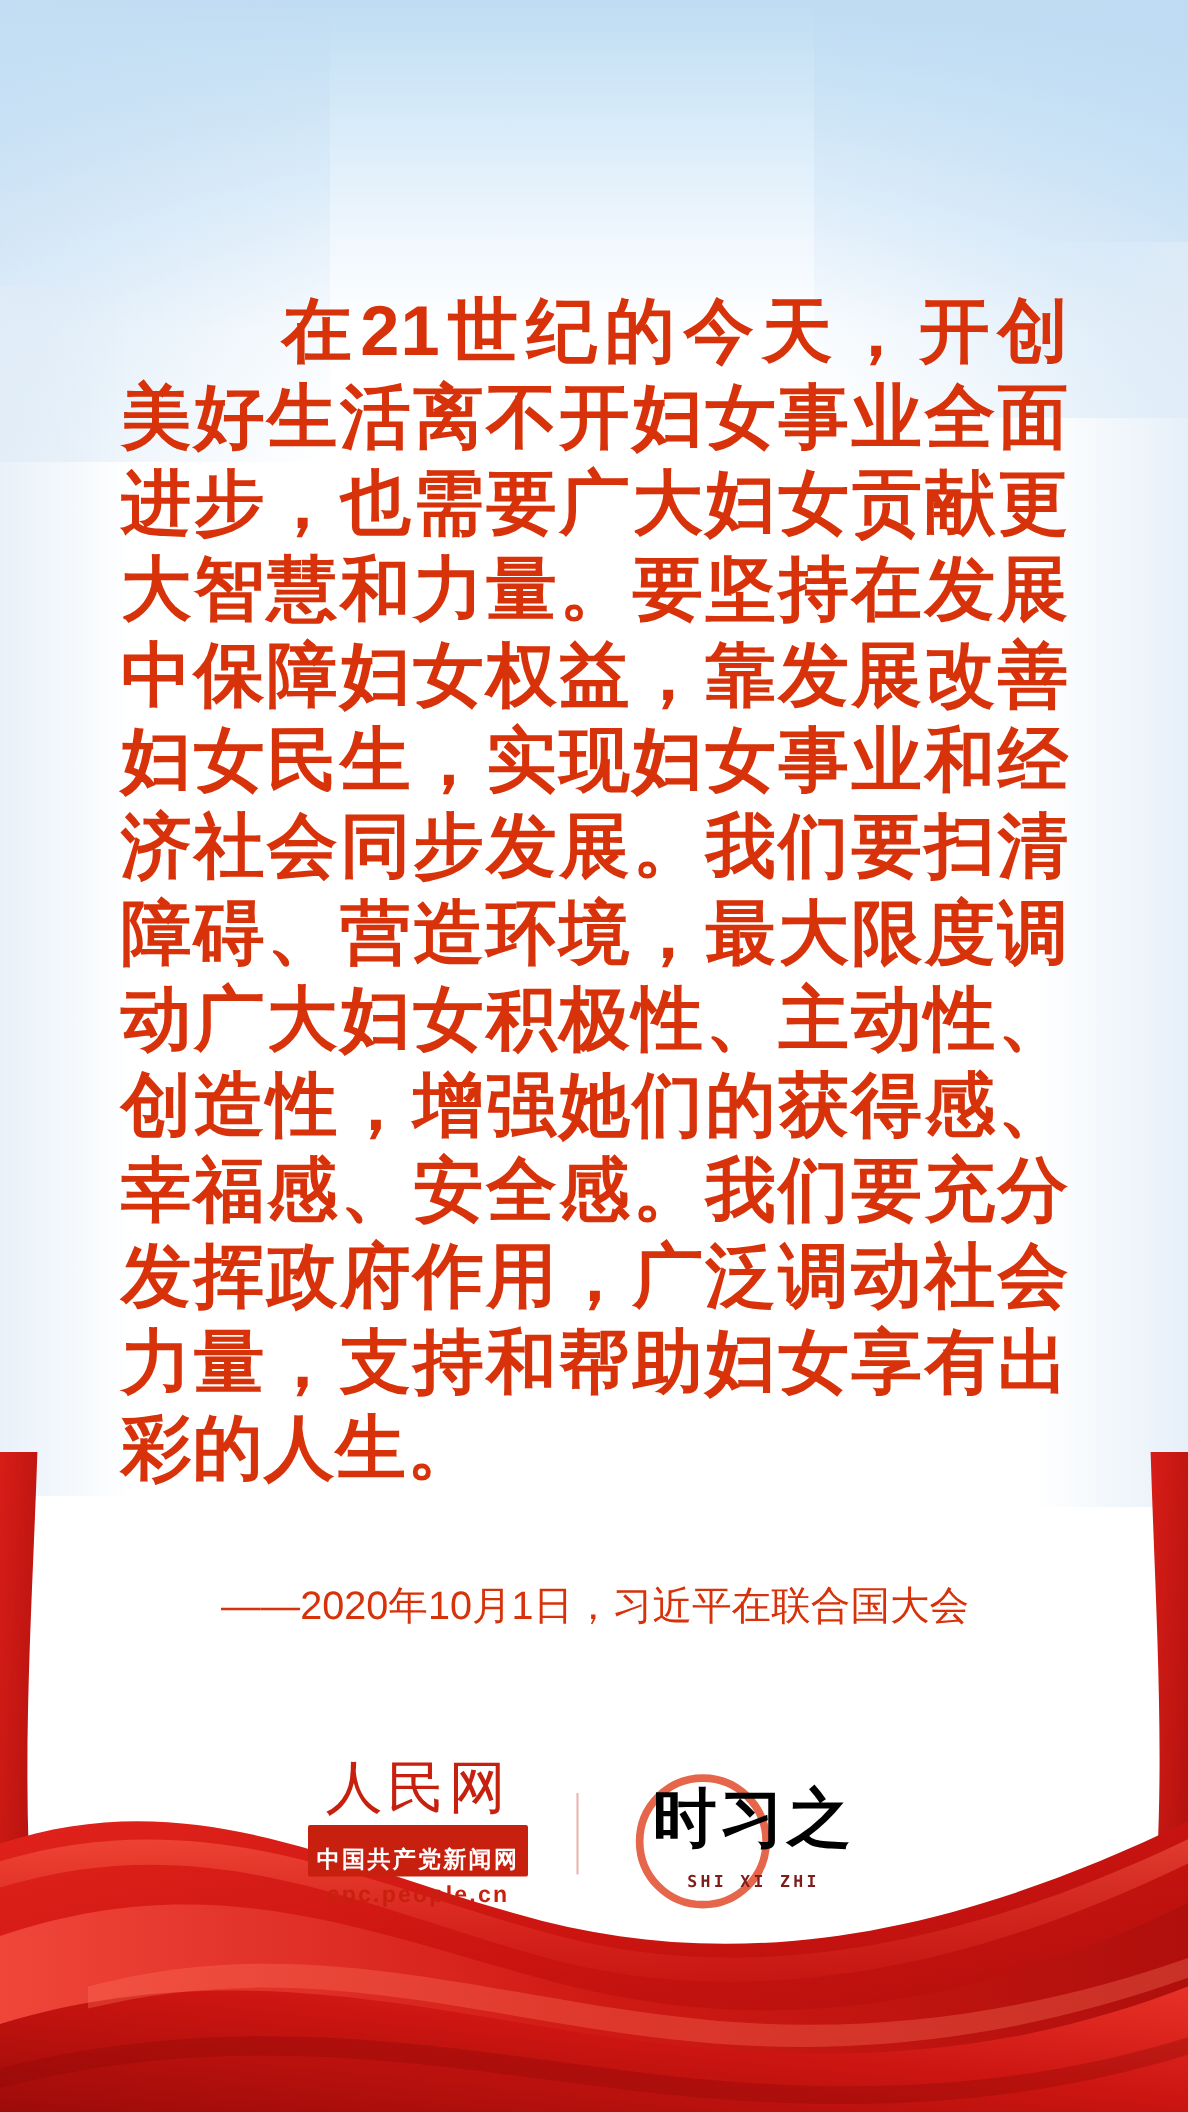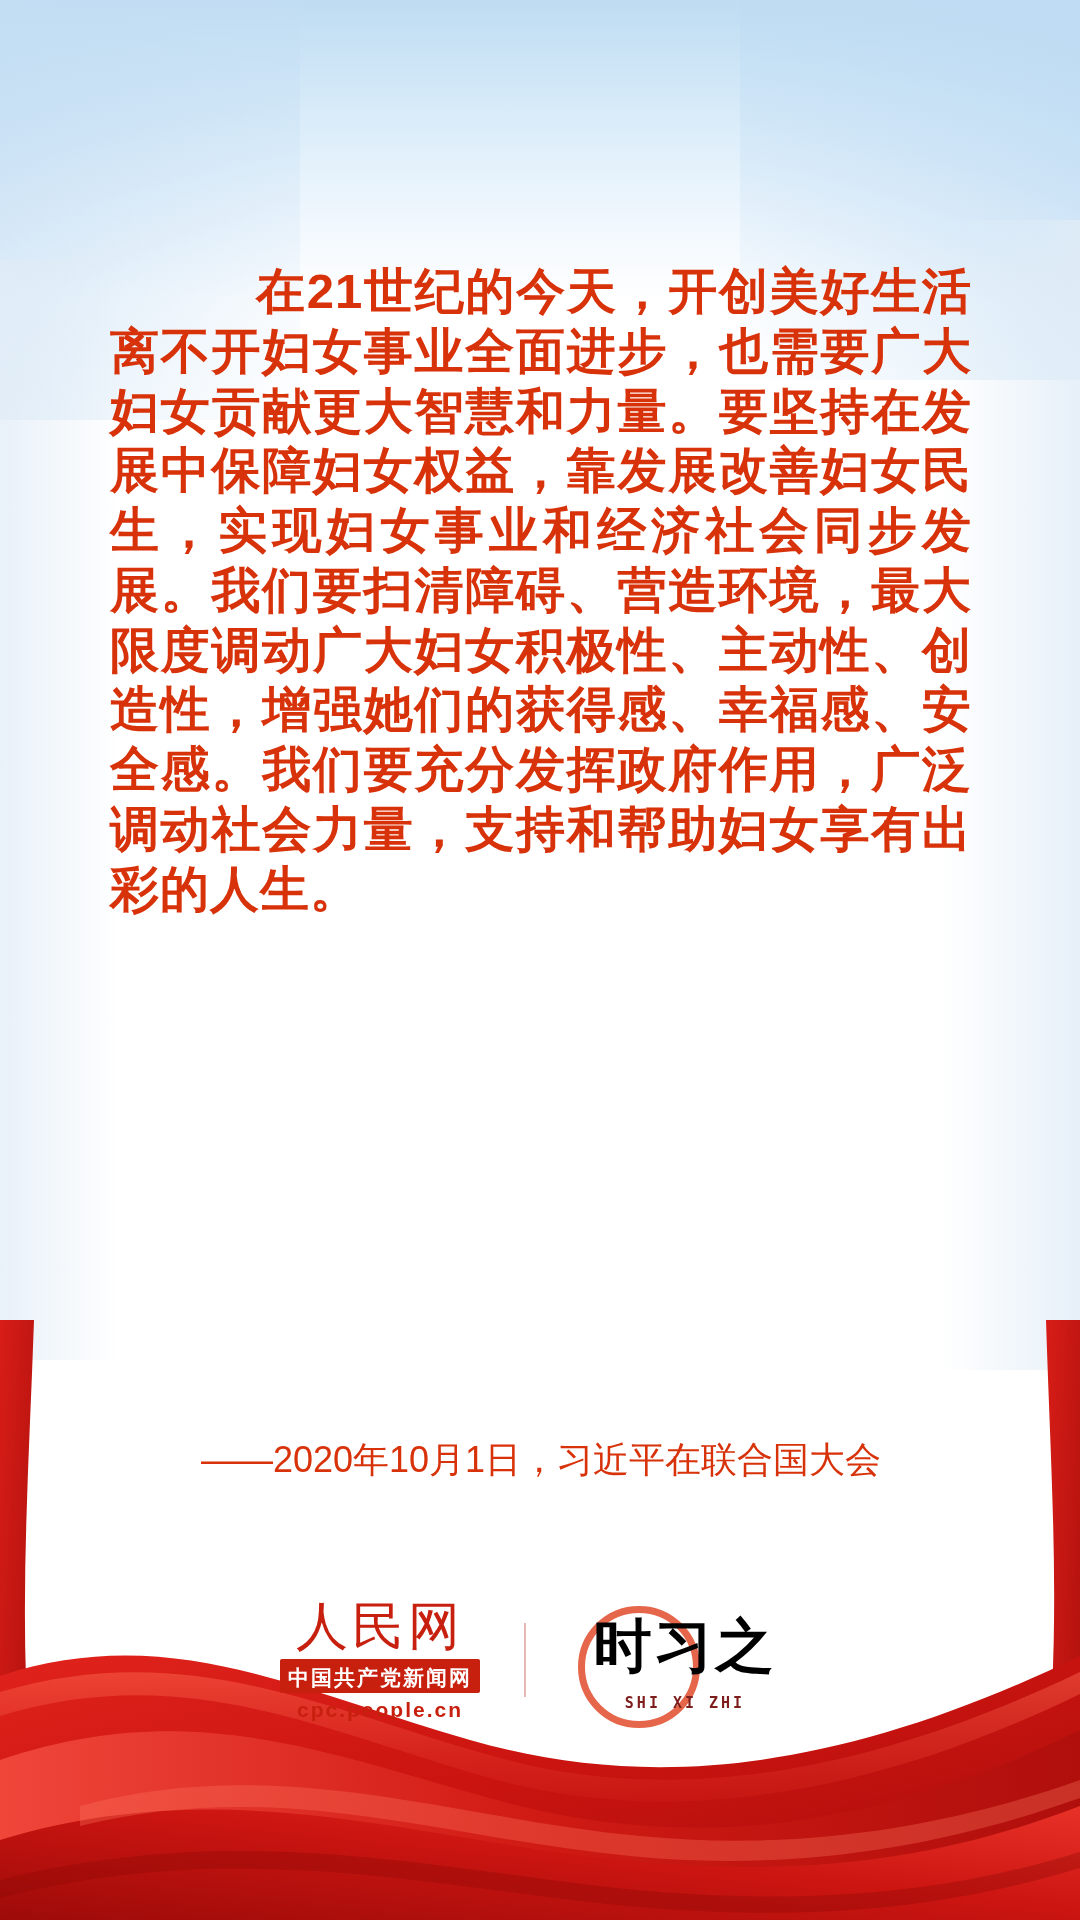--- a/index.html
+++ b/index.html
@@ -60,21 +60,21 @@
 
   
   .quote-block {
     position: absolute;
     left: 110px;
     top: 262px;
     width: 862px;
   }
   .quote-text {
     color: #d8320a;
-    font-size: 49px;
+    font-size: 64px;
     font-weight: 700;
     line-height: 1.22;
     letter-spacing: 1px;
     text-indent: 146px;
     text-align: justify;
     text-justify: inter-character;
     margin: 0;
   }
 
   
@@ -125,21 +125,21 @@
     color: #c8200f;
     letter-spacing: 4px;
   }
   .logo-people .bar {
     margin-top: 7px;
     background: #c8200f;
     color: #ffffff;
     font-size: 21px;
     font-weight: 700;
     letter-spacing: 2px;
-    padding: 8px 8px 5px 8px;
+    padding: 21px 8px 5px 8px;
     border-radius: 2px;
   }
   .logo-people .url {
     margin-top: 6px;
     font-family: Liberation Sans, sans-serif;
     font-size: 21px;
     font-weight: 700;
     color: #c8200f;
     letter-spacing: 2px;
   }

